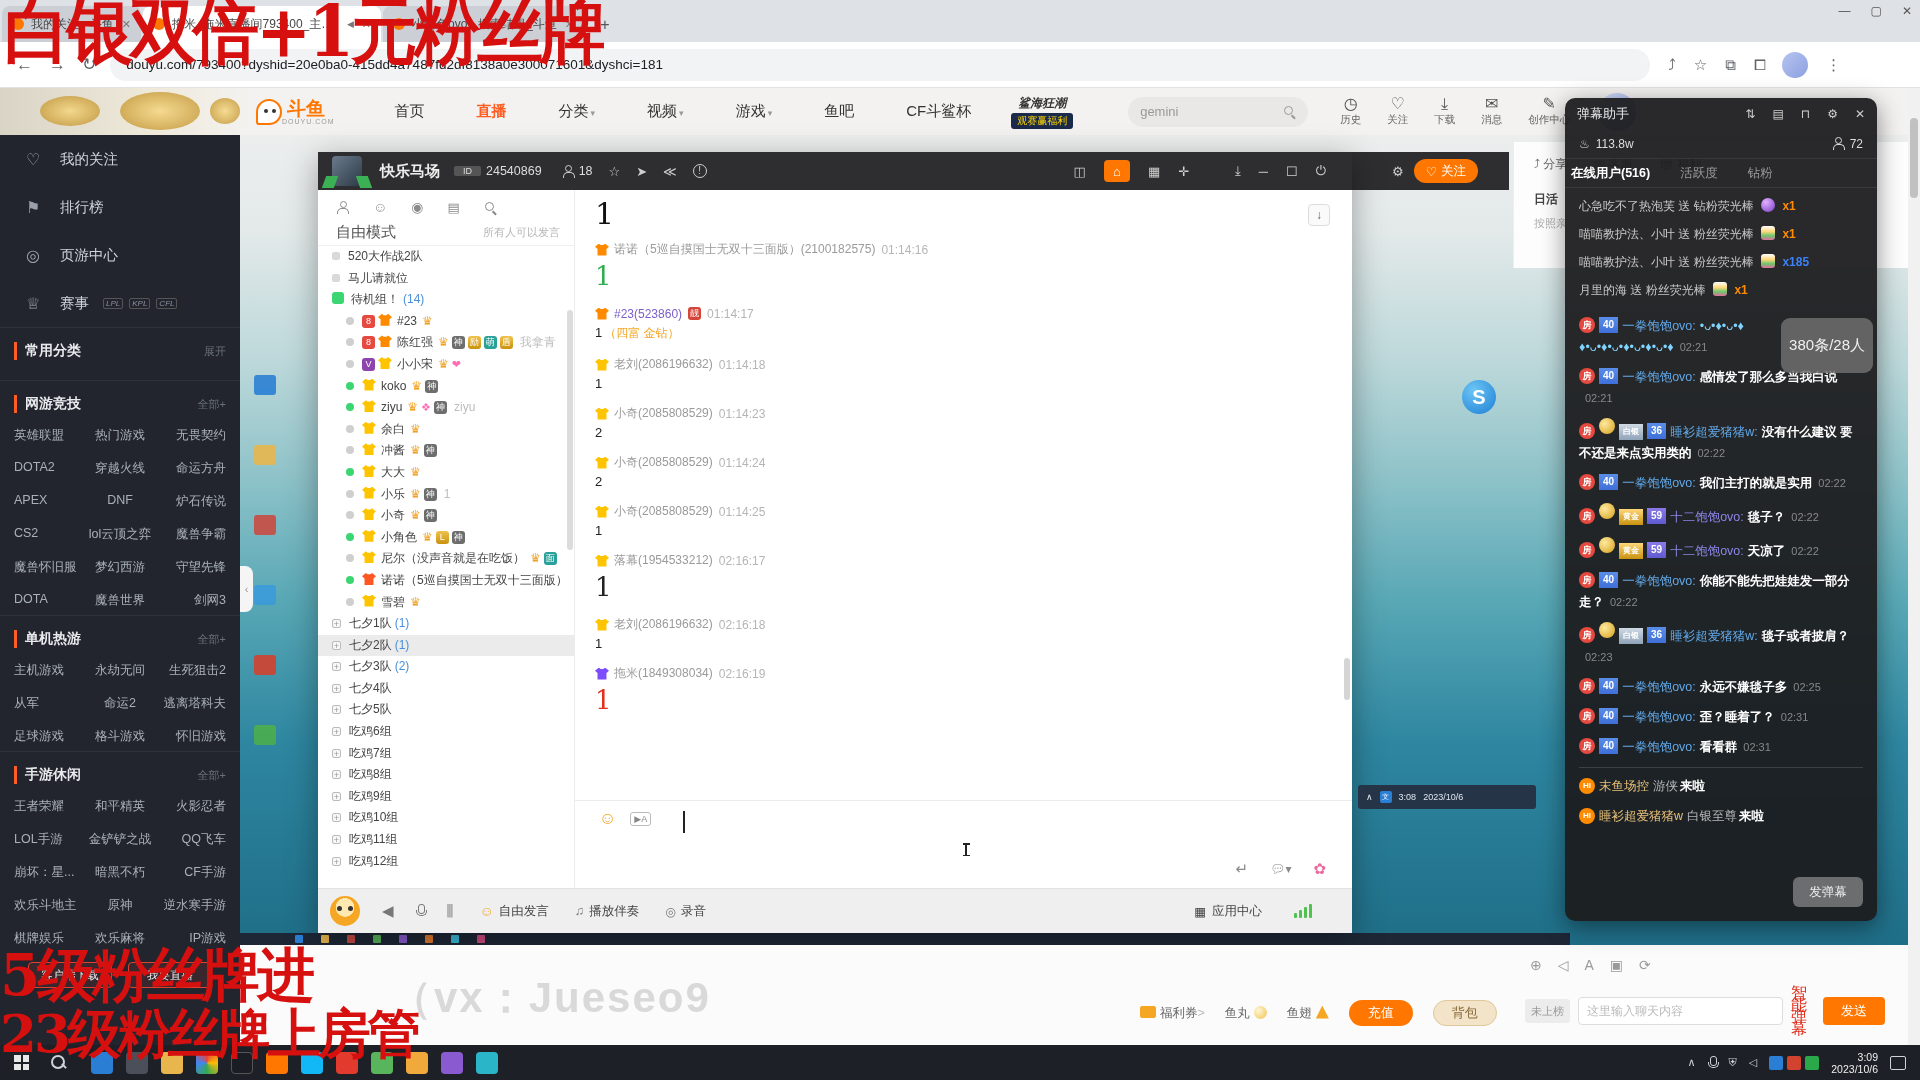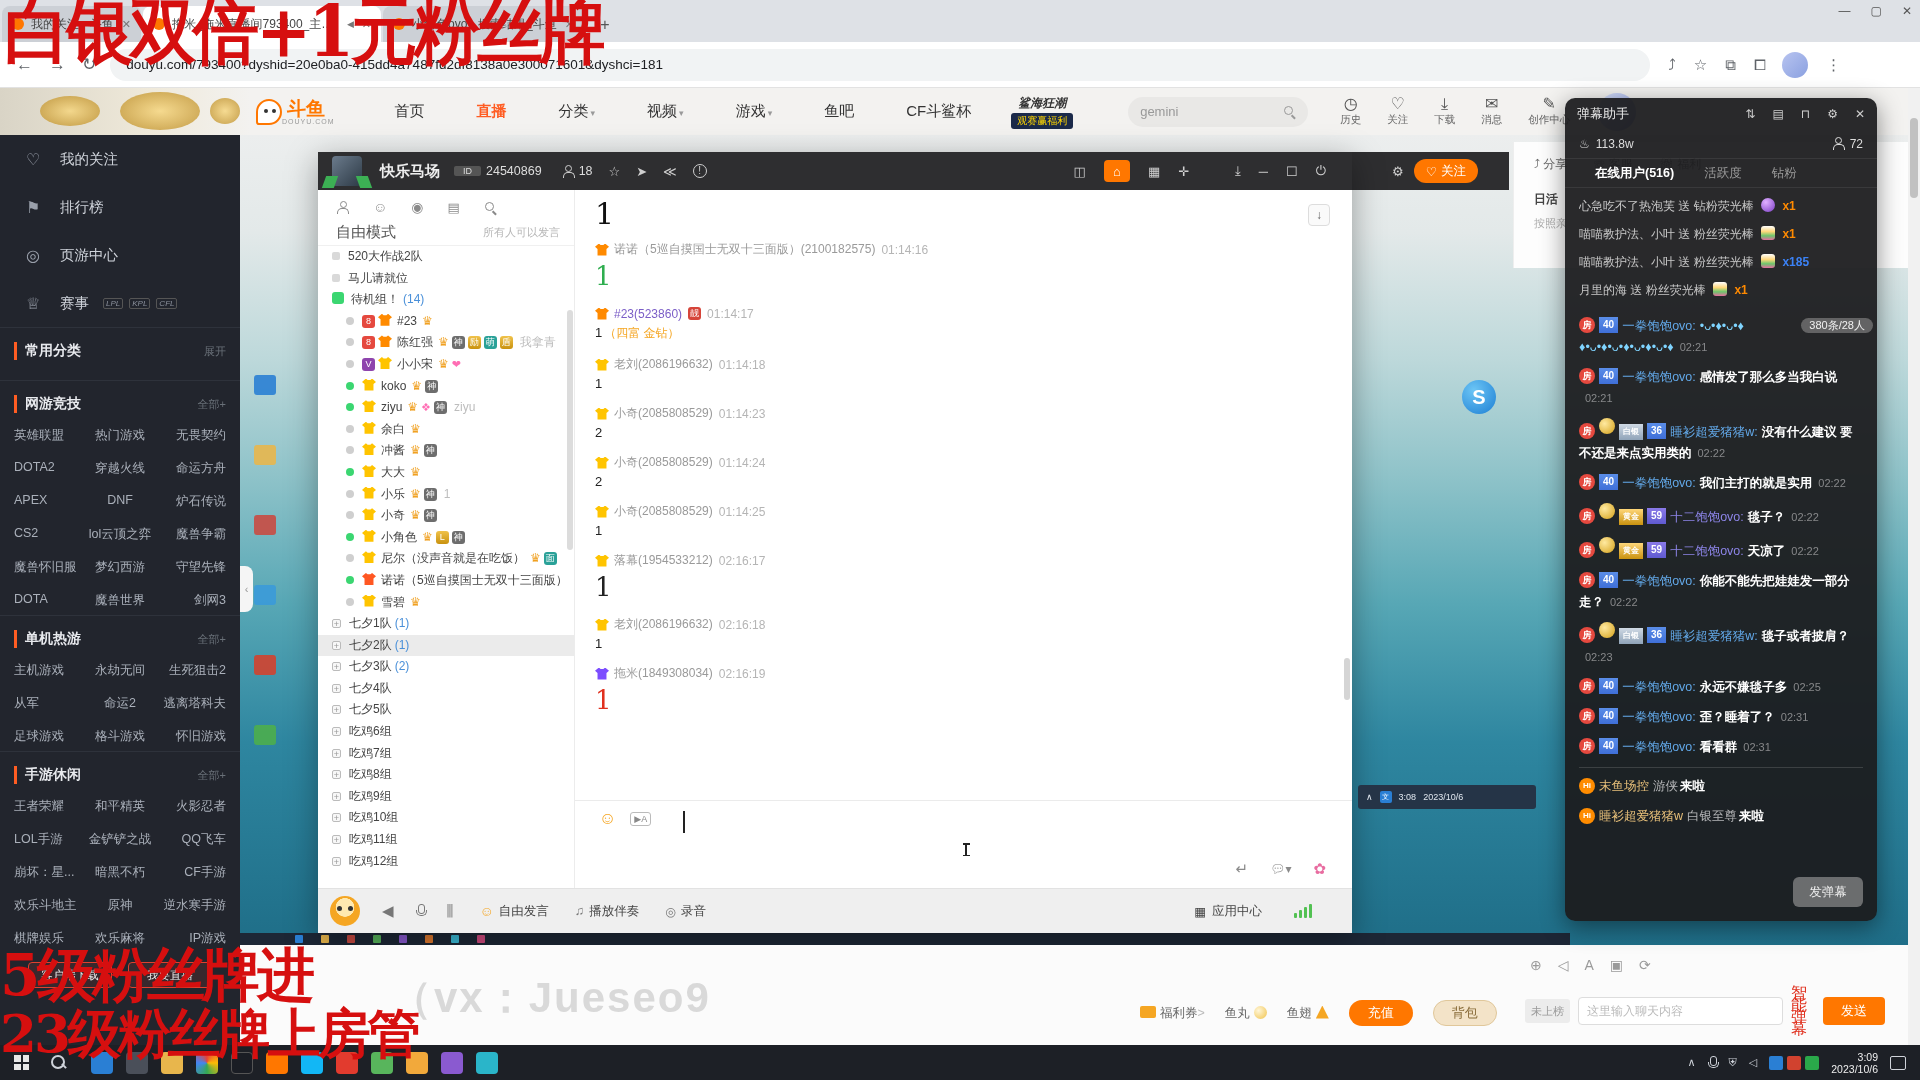--- a/index.html
+++ b/index.html
@@ -166,21 +166,21 @@
 #smarttag{color:#e0301e;font-size:16px;width:24px;line-height:12px;font-weight:normal}
 #sendbtn{width:62px;height:28px;background:#ff7700;border-radius:4px;color:#fff;font-size:13px;display:flex;align-items:center;justify-content:center}
 #pagescroll{position:absolute;right:0;top:88px;width:12px;height:957px;background:#f1f1f1}
 #pagescroll i{position:absolute;left:2px;top:30px;width:8px;height:80px;background:#c1c1c1;border-radius:4px;display:block}
 
 #helper{position:absolute;left:1565px;top:98px;width:312px;height:823px;background:rgba(28,28,30,.94);border-radius:10px;color:#fff;z-index:40;box-shadow:0 6px 24px rgba(0,0,0,.45)}
 #hhead{display:flex;align-items:center;height:32px;padding:0 12px;font-size:13px;color:#e8e8e8}
 #hicons{margin-left:auto;display:flex;gap:17px;color:#cfcfcf;font-size:12px}
 #hstats{display:flex;align-items:center;height:28px;padding:0 14px;font-size:12px;color:#ddd}
 #hstats .v{margin-left:auto}
-#htabs{display:flex;align-items:center;height:30px;padding:0 30px;gap:30px;font-size:12.5px;color:#9a9a9a;border-top:1px solid rgba(255,255,255,.08);border-bottom:1px solid rgba(255,255,255,.08)}
+#htabs{display:flex;align-items:center;height:30px;padding:0 6px;gap:30px;font-size:12.5px;color:#9a9a9a;border-top:1px solid rgba(255,255,255,.08);border-bottom:1px solid rgba(255,255,255,.08)}
 #htabs .active{color:#fff;font-weight:bold}
 #hgifts{padding:10px 14px 2px}
 .gift{font-size:12px;color:#c9c9c9;margin-bottom:11px;white-space:nowrap;overflow:hidden}
 .gi{display:inline-block;width:14px;height:14px;vertical-align:-2px;margin:0 4px;border-radius:3px}
 .gi-purple{border-radius:50%;background:radial-gradient(circle at 35% 30%,#e0b0ff,#7a3cc4)}
 .gi-stick{background:linear-gradient(180deg,#fff,#ffd77a 40%,#6cc56c 70%,#e86ca0)}
 .cnt-orange{color:#ff8a00;font-weight:bold}
 .cnt-yellow{color:#3b82f6;font-weight:bold}
 #hmsgs{padding:4px 14px 0;position:relative}
 .dmsg{margin-bottom:9px;line-height:21px;font-size:12.5px;color:#fff}
@@ -194,21 +194,21 @@
 .b-goldlv{background:linear-gradient(180deg,#ffd77a,#c9920f);font-size:8px}
 .b-hi{background:#ff8c00;width:16px;padding:0;border-radius:50%;text-align:center;font-size:8px}
 .dname{color:#62a8e8;margin-right:4px}
 .n-indigo{color:#8d85e8}
 .n-tan{color:#e8c07a}
 .dtext{font-weight:bold}
 .drops{color:#7fd4ff;font-weight:normal}
 .dtime{color:#87888a;font-size:11px;margin-left:6px}.dtime:empty{display:none}
 .dmid{color:#b5b6b8;margin-right:2px}.dmid:empty{display:none}
 .dtail{font-weight:bold}.dtail:empty{display:none}
-#htag{position:absolute;right:4px;top:6px;background:rgba(110,110,110,.85);border-radius:9px;font-size:11px;color:#f0f0f0;padding:0 8px}
+#htag{position:absolute;right:4px;top:6px;background:rgba(110,110,110,.85);border-radius:9px;font-size:15px;color:#f0f0f0;padding:18px 8px}
 #hsend{position:absolute;right:14px;bottom:14px;width:70px;height:30px;background:rgba(150,150,150,.65);border-radius:6px;color:#eee;font-size:12.5px;display:flex;align-items:center;justify-content:center}
 
 #taskbar{position:absolute;left:0;top:1045px;width:1920px;height:35px;background:#1d2026;display:flex;align-items:center;z-index:50}
 .win{width:15px;height:15px;display:grid;grid-template:1fr 1fr/1fr 1fr;gap:2px;margin-left:14px}
 .win i{background:#e8e8e8;display:block}
 #tsearch{width:16px;height:16px;margin-left:22px;position:relative}
 #tsearch::before{content:"";position:absolute;width:10px;height:10px;border:2px solid #cfd3da;border-radius:50%}
 #tsearch::after{content:"";position:absolute;left:10px;top:10px;width:6px;height:2px;background:#cfd3da;transform:rotate(45deg)}
 #tapps{display:flex;gap:13px;margin-left:24px}
 #tapps i{width:22px;height:22px;border-radius:4px;display:block}

